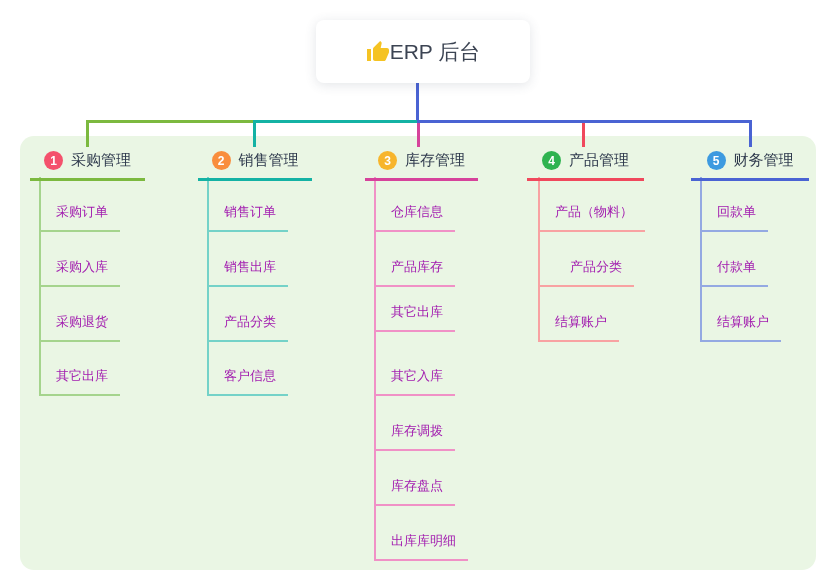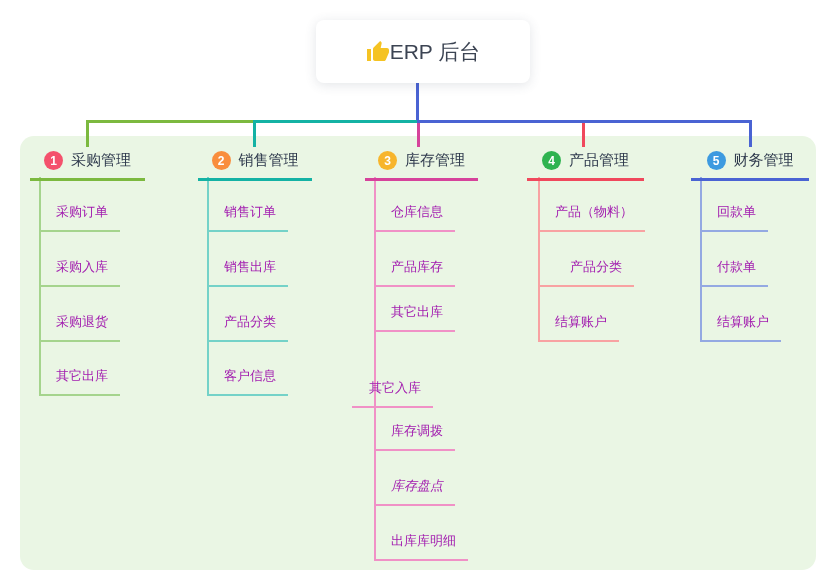--- a/index.html
+++ b/index.html
@@ -88,23 +88,23 @@
       <div class="branch-item" style="left: 207px; top: 310px; border-bottom-color: rgb(116, 210, 200);">产品分类</div>
       <div class="branch-item" style="left: 207px; top: 364px; border-bottom-color: rgb(116, 210, 200);">客户信息</div>
       <div class="branch-header" style="left: 365px; width: 113px; border-bottom-color: rgb(214, 67, 155);">
         <span class="badge" style="background: rgb(247, 181, 44);">3</span>
         <span>库存管理</span>
       </div>
       <div class="vline" style="left: 374px; top: 177px; height: 384px; background: rgb(240, 145, 198);"></div>
       <div class="branch-item" style="left: 374px; top: 200px; border-bottom-color: rgb(240, 145, 198);">仓库信息</div>
       <div class="branch-item" style="left: 374px; top: 255px; border-bottom-color: rgb(240, 145, 198);">产品库存</div>
       <div class="branch-item" style="left: 374px; top: 300px; border-bottom-color: rgb(240, 145, 198);">其它出库</div>
-      <div class="branch-item" style="left: 352px; top: 364px; border-bottom-color: rgb(240, 145, 198); margin-top: 12px;">其它入库</div>
+      <div class="branch-item" style="left: 374px; top: 364px; border-bottom-color: rgb(240, 145, 198);">其它入库</div>
       <div class="branch-item" style="left: 374px; top: 419px; border-bottom-color: rgb(240, 145, 198);">库存调拨</div>
-      <div class="branch-item" style="left: 374px; top: 474px; border-bottom-color: rgb(240, 145, 198); font-style: italic;">库存盘点</div>
+      <div class="branch-item" style="left: 374px; top: 474px; border-bottom-color: rgb(240, 145, 198);">库存盘点</div>
       <div class="branch-item" style="left: 374px; top: 529px; border-bottom-color: rgb(240, 145, 198);">出库库明细</div>
       <div class="branch-header" style="left: 527px; width: 117px; border-bottom-color: rgb(240, 72, 92);">
         <span class="badge" style="background: rgb(47, 179, 80);">4</span>
         <span>产品管理</span>
       </div>
       <div class="vline" style="left: 538px; top: 177px; height: 165px; background: rgb(248, 162, 162);"></div>
       <div class="branch-item" style="left: 538px; top: 200px; border-bottom-color: rgb(248, 162, 162);">产品（物料）</div>
       <div class="branch-item" style="left: 538px; top: 255px; border-bottom-color: rgb(248, 162, 162); padding-left: 32px;">产品分类</div>
       <div class="branch-item" style="left: 538px; top: 310px; border-bottom-color: rgb(248, 162, 162);">结算账户</div>
       <div class="branch-header" style="left: 691px; width: 118px; border-bottom-color: rgb(74, 99, 211);">

